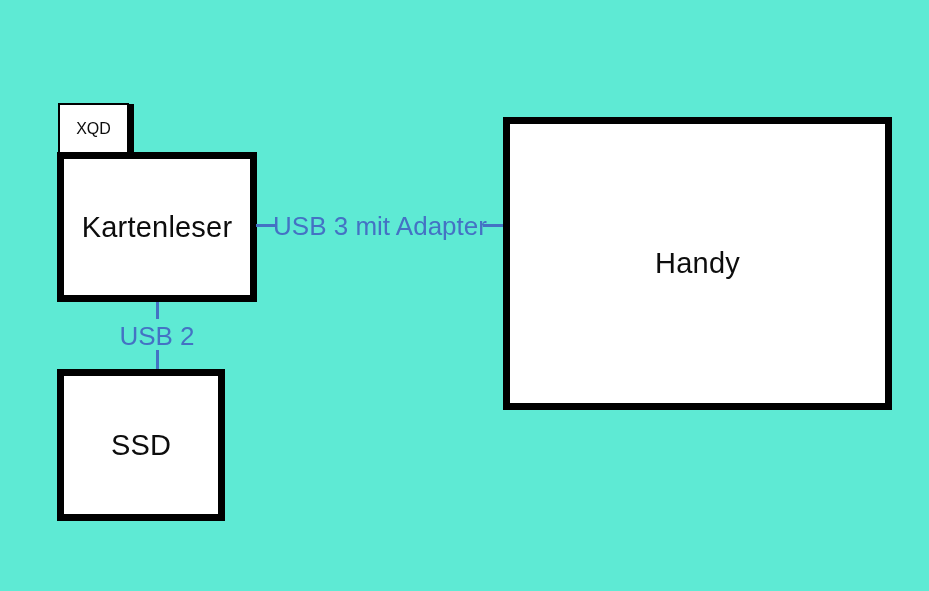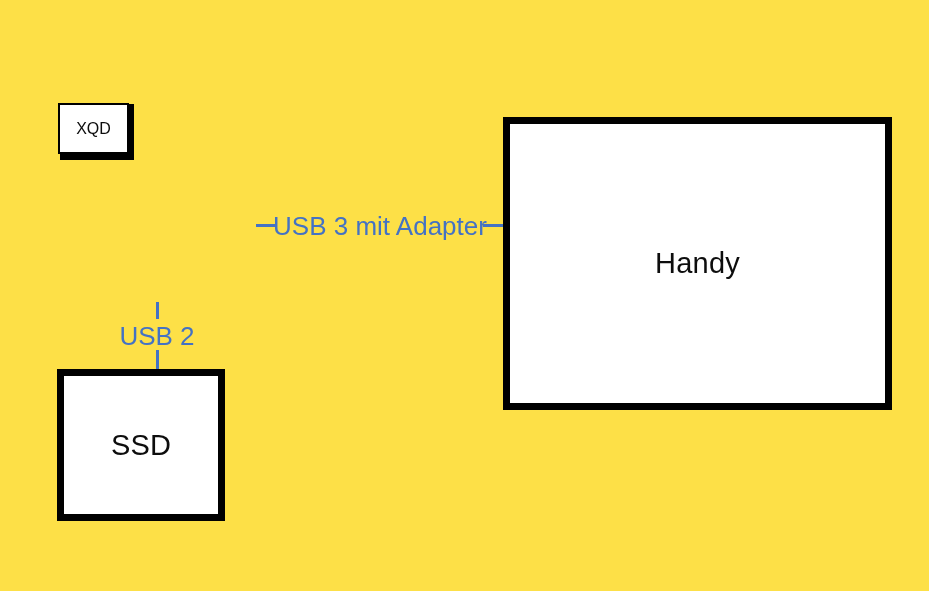--- a/index.html
+++ b/index.html
@@ -5,21 +5,21 @@
   html, body {
     margin: 0;
     padding: 0;
     background: #ffffff;
     font-family: "Liberation Sans", sans-serif;
   }
   .stage {
     position: relative;
     width: 929px;
     height: 591px;
-    background: #fde047;
+    background: #5eead4;
     overflow: hidden;
   }
   .node {
     position: absolute;
     box-sizing: border-box;
     background: #ffffff;
     border: 7px solid #000000;
     display: flex;
     align-items: center;
     justify-content: center;
@@ -81,20 +81,23 @@
 <body>
 
 <div class="stage">
 
   <div class="tab-rect"></div>
 
   <div class="xqd-box">
     <span>XQD</span>
   </div>
 
+  <div class="node kartenleser-box">
+    <span>Kartenleser</span>
+  </div>
 
   <div class="node handy-box">
     <span>Handy</span>
   </div>
 
   <div class="node ssd-box">
     <span>SSD</span>
   </div>
 
   <div class="conn-seg seg-h-left"></div>

